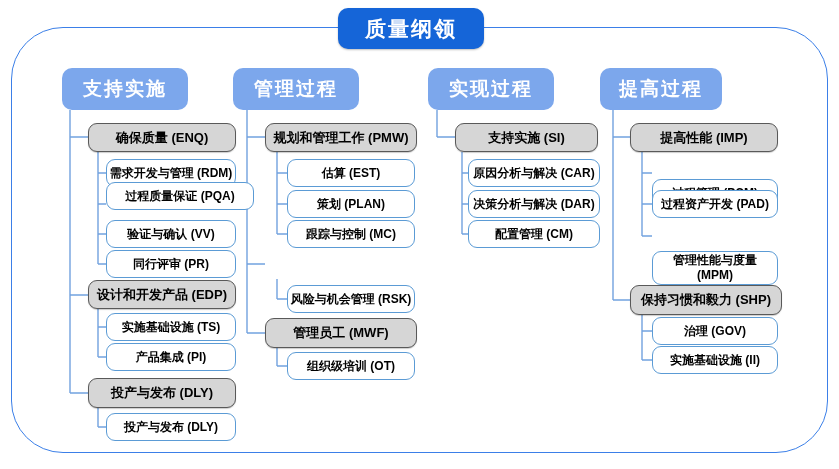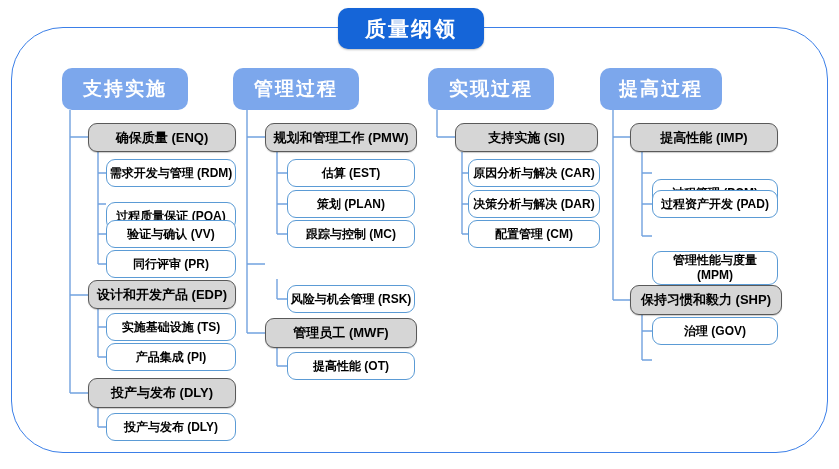--- a/index.html
+++ b/index.html
@@ -65,43 +65,44 @@
 
   <div class="title">质量纲领</div>
 
   <div class="hdr" style="left:62px;top:68px;width:126px;">支持实施</div>
   <div class="hdr" style="left:233px;top:68px;width:126px;">管理过程</div>
   <div class="hdr" style="left:428px;top:68px;width:126px;">实现过程</div>
   <div class="hdr" style="left:600px;top:68px;width:122px;">提高过程</div>
 
   <div class="gbox" style="left:88px;top:123px;width:148px;height:29px;">确保质量 (ENQ)</div>
   <div class="wbox" style="left:106px;top:159px;width:130px;height:28px;">需求开发与管理 (RDM)</div>
-  <div class="wbox" style="left:106px;top:202px;width:130px;height:28px;">过程质量保证 (PQA)</div>
+  <div class="wbox" style="left:106px;top:182px;width:148px;height:28px;">过程质量保证 (PQA)</div>
   <div class="wbox" style="left:106px;top:220px;width:130px;height:28px;">验证与确认 (VV)</div>
   <div class="wbox" style="left:106px;top:250px;width:130px;height:28px;">同行评审 (PR)</div>
   <div class="gbox" style="left:88px;top:280px;width:148px;height:29px;">设计和开发产品 (EDP)</div>
   <div class="wbox" style="left:106px;top:313px;width:130px;height:28px;">实施基础设施 (TS)</div>
   <div class="wbox" style="left:106px;top:343px;width:130px;height:28px;">产品集成 (PI)</div>
   <div class="gbox" style="left:88px;top:378px;width:148px;height:30px;">投产与发布 (DLY)</div>
   <div class="wbox" style="left:106px;top:413px;width:130px;height:28px;">投产与发布 (DLY)</div>
 
   <div class="gbox" style="left:265px;top:123px;width:152px;height:29px;">规划和管理工作 (PMW)</div>
   <div class="wbox" style="left:287px;top:159px;width:128px;height:28px;">估算 (EST)</div>
   <div class="wbox" style="left:287px;top:190px;width:128px;height:28px;">策划 (PLAN)</div>
   <div class="wbox" style="left:287px;top:220px;width:128px;height:28px;">跟踪与控制 (MC)</div>
   <div class="wbox" style="left:287px;top:285px;width:128px;height:28px;">风险与机会管理 (RSK)</div>
   <div class="gbox" style="left:265px;top:318px;width:152px;height:30px;">管理员工 (MWF)</div>
-  <div class="wbox" style="left:287px;top:352px;width:128px;height:28px;">提高性能 (OT)</div>
+  <div class="wbox" style="left:287px;top:352px;width:128px;height:28px;">组织级培训 (OT)</div>
 
   <div class="gbox" style="left:455px;top:123px;width:143px;height:29px;">支持实施 (SI)</div>
   <div class="wbox" style="left:468px;top:159px;width:132px;height:28px;">原因分析与解决 (CAR)</div>
   <div class="wbox" style="left:468px;top:190px;width:132px;height:28px;">决策分析与解决 (DAR)</div>
   <div class="wbox" style="left:468px;top:220px;width:132px;height:28px;">配置管理 (CM)</div>
 
   <div class="gbox" style="left:630px;top:123px;width:148px;height:29px;">提高性能 (IMP)</div>
   <div class="wbox" style="left:652px;top:159px;width:126px;height:28px;margin-top:20px;">过程管理 (PCM)</div>
   <div class="wbox" style="left:652px;top:190px;width:126px;height:28px;">过程资产开发 (PAD)</div>
   <div class="wbox" style="left:652px;top:219px;width:126px;height:34px;margin-top:32px;">管理性能与度量
 (MPM)</div>
   <div class="gbox" style="left:630px;top:285px;width:152px;height:30px;">保持习惯和毅力 (SHP)</div>
   <div class="wbox" style="left:652px;top:317px;width:126px;height:28px;">治理 (GOV)</div>
+  <div class="wbox" style="left:652px;top:346px;width:126px;height:28px;">实施基础设施 (II)</div>
 
 </div>
 
 </body></html>

